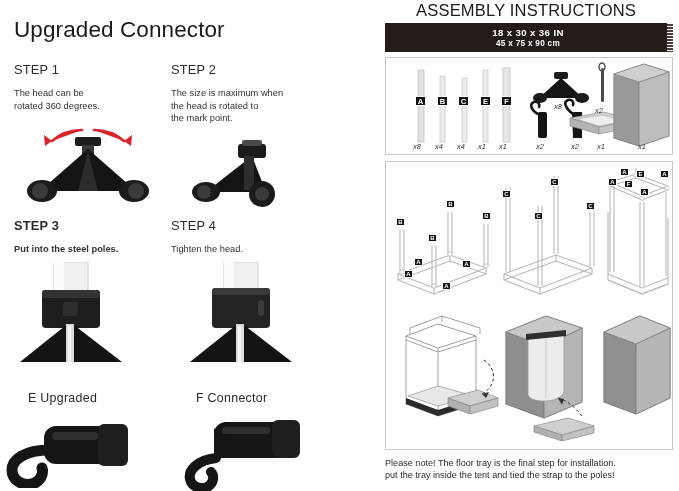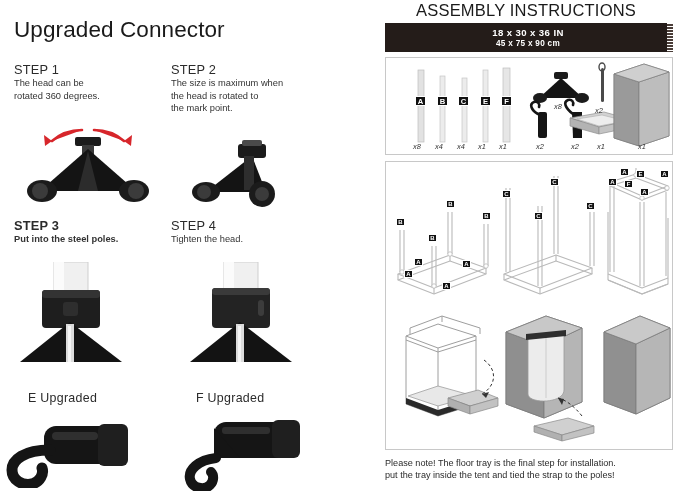--- a/index.html
+++ b/index.html
@@ -25,21 +25,21 @@
     font-size: 22.5px; font-weight: 400; letter-spacing: .1px;
     color: #1a1a1a;
   }
 
   .step-block { position: absolute; }
   .step-head {
     font-size: 12.8px; color: #2b2b2b; letter-spacing: .2px;
   }
   .step-desc {
     font-size: 9.3px; color: #333; line-height: 12.6px;
-    white-space: pre-line;
+    margin-top: 10px; white-space: pre-line;
   }
   .conn-label {
     position: absolute; font-size: 12.4px; color: #2b2b2b;
     letter-spacing: .3px;
   }
 
   
   .fig { position: absolute; }
 
   
@@ -177,21 +177,21 @@
   </svg>
 
   <div class="conn-label" style="left:28px; top:391px;">E Upgraded</div>
   <svg class="fig" style="left:6px; top:416px;" width="145" height="72" viewBox="0 0 145 72">
     <rect x="38" y="10" width="78" height="38" rx="12" fill="#151515"></rect>
     <rect x="92" y="8" width="30" height="42" rx="6" fill="#1f1f1f"></rect>
     <rect x="46" y="16" width="46" height="8" rx="4" fill="#3a3a3a" opacity=".7"></rect>
     <path d="M44 34 C18 34, 6 44, 6 54 C6 64, 16 70, 26 68 C34 66, 38 58, 36 52" fill="none" stroke="#151515" stroke-width="11" stroke-linecap="round"></path>
   </svg>
 
-  <div class="conn-label" style="left:196px; top:391px;">F Upgraded</div>
+  <div class="conn-label" style="left:196px; top:391px;">F Connector</div>
   <svg class="fig" style="left:176px; top:416px;" width="145" height="75" viewBox="0 0 145 75">
     <rect x="38" y="6" width="80" height="36" rx="12" fill="#151515"></rect>
     <rect x="96" y="4" width="28" height="38" rx="6" fill="#1f1f1f"></rect>
     <rect x="46" y="11" width="48" height="7" rx="3" fill="#3a3a3a" opacity=".7"></rect>
     <path d="M38 12 L38 42 L64 42 Z" fill="#151515"></path>
     <path d="M40 42 C22 44, 12 54, 14 63 C16 72, 28 75, 34 69 C38 65, 38 59, 35 56" fill="none" stroke="#151515" stroke-width="10" stroke-linecap="round"></path>
   </svg>
 </div>
 
 <div id="right-panel">

